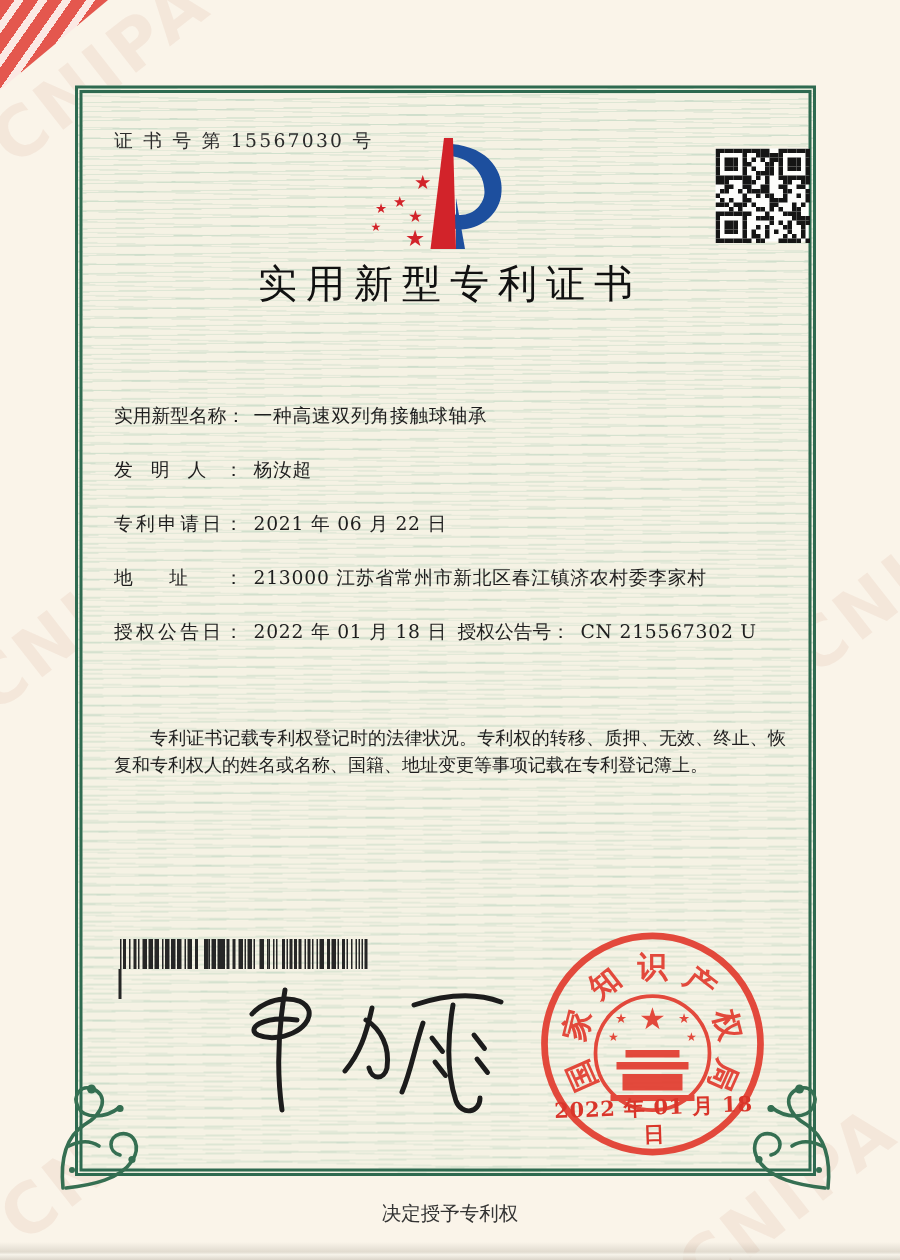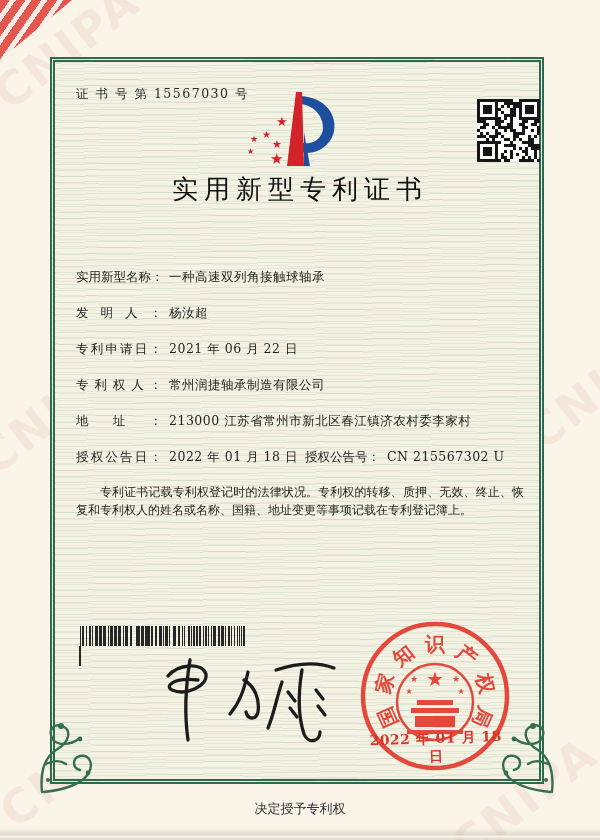--- a/index.html
+++ b/index.html
@@ -353,23 +353,20 @@
     <div class="frow">
       <span class="lab">实用新型名称：</span><span class="val">一种高速双列角接触球轴承</span>
     </div>
     <div class="frow">
       <span class="lab">发明人：</span><span class="val">杨汝超</span>
     </div>
     <div class="frow">
       <span class="lab">专利申请日：</span><span class="val">2021 年 06 月 22 日</span>
     </div>
     <div class="frow">
-      <span class="lab">专利权人：</span><span class="val">常州润捷轴承制造有限公司</span>
-    </div>
-    <div class="frow">
       <span class="lab">地址：</span><span class="val">213000 江苏省常州市新北区春江镇济农村委李家村</span>
     </div>
     <div class="frow">
       <span class="lab">授权公告日：</span><span class="val">2022 年 01 月 18 日</span>
       <span class="grant2">
         <span>授权公告号：</span><span class="val">CN 215567302 U</span>
       </span>
     </div>
   </div>
 

